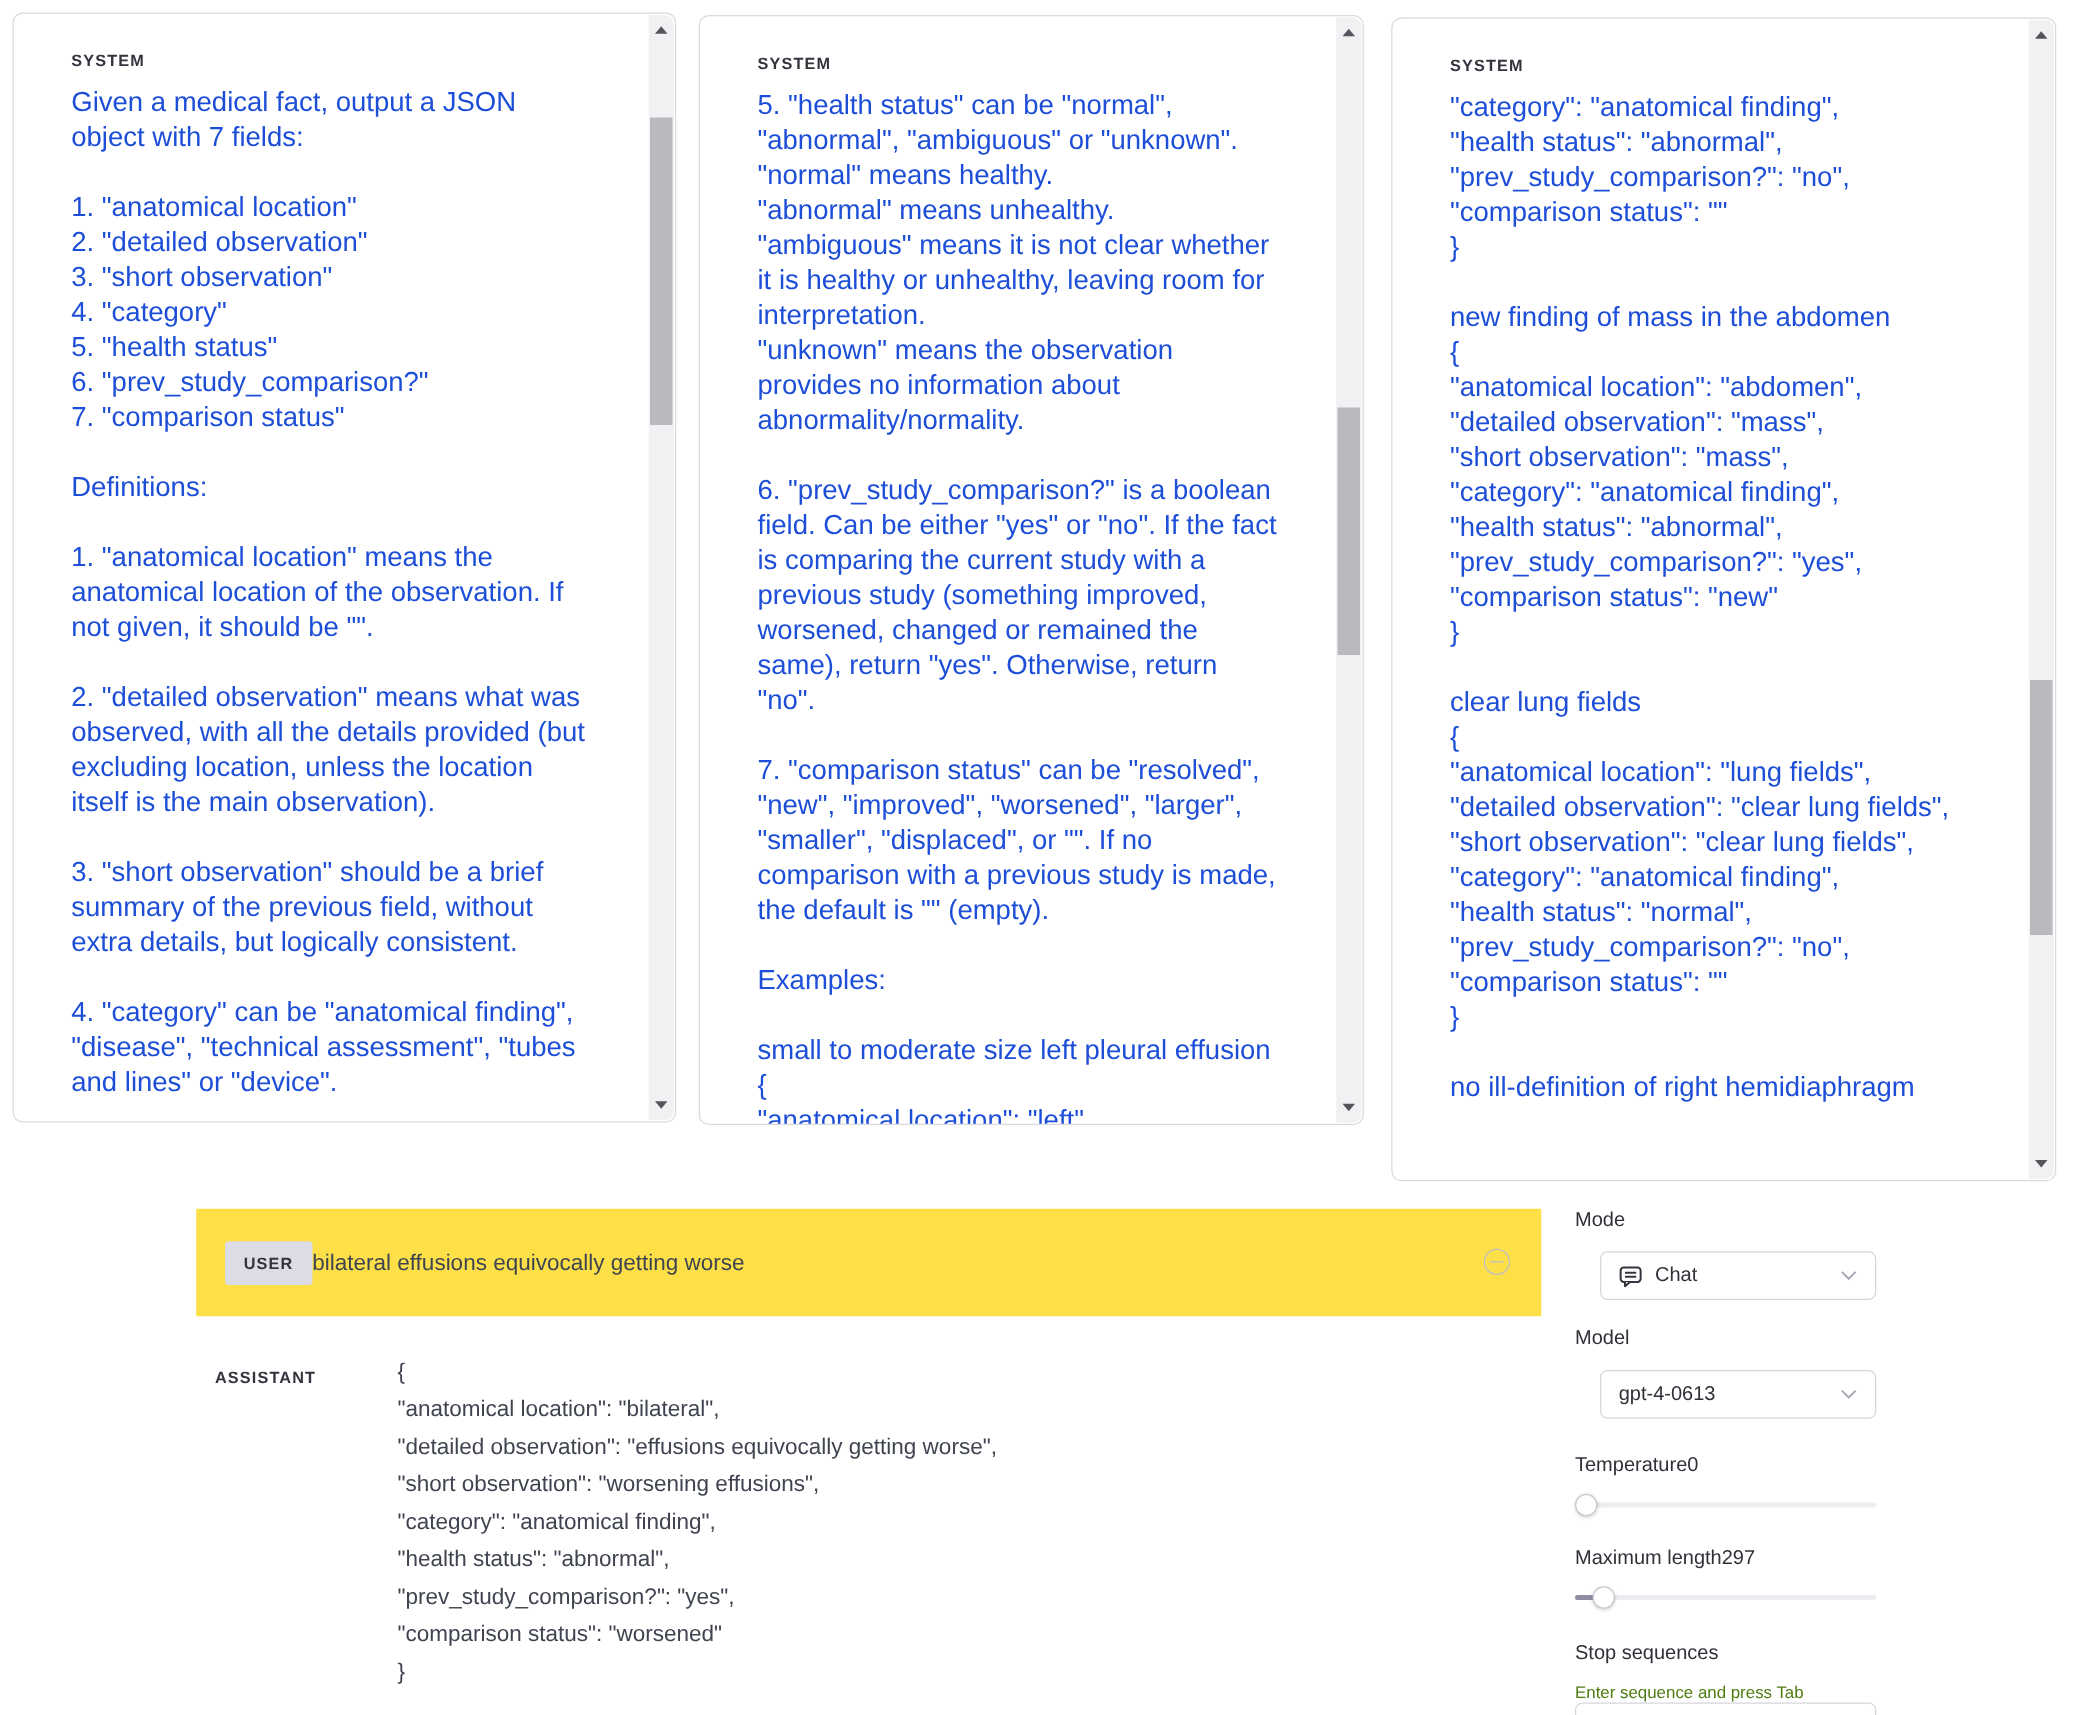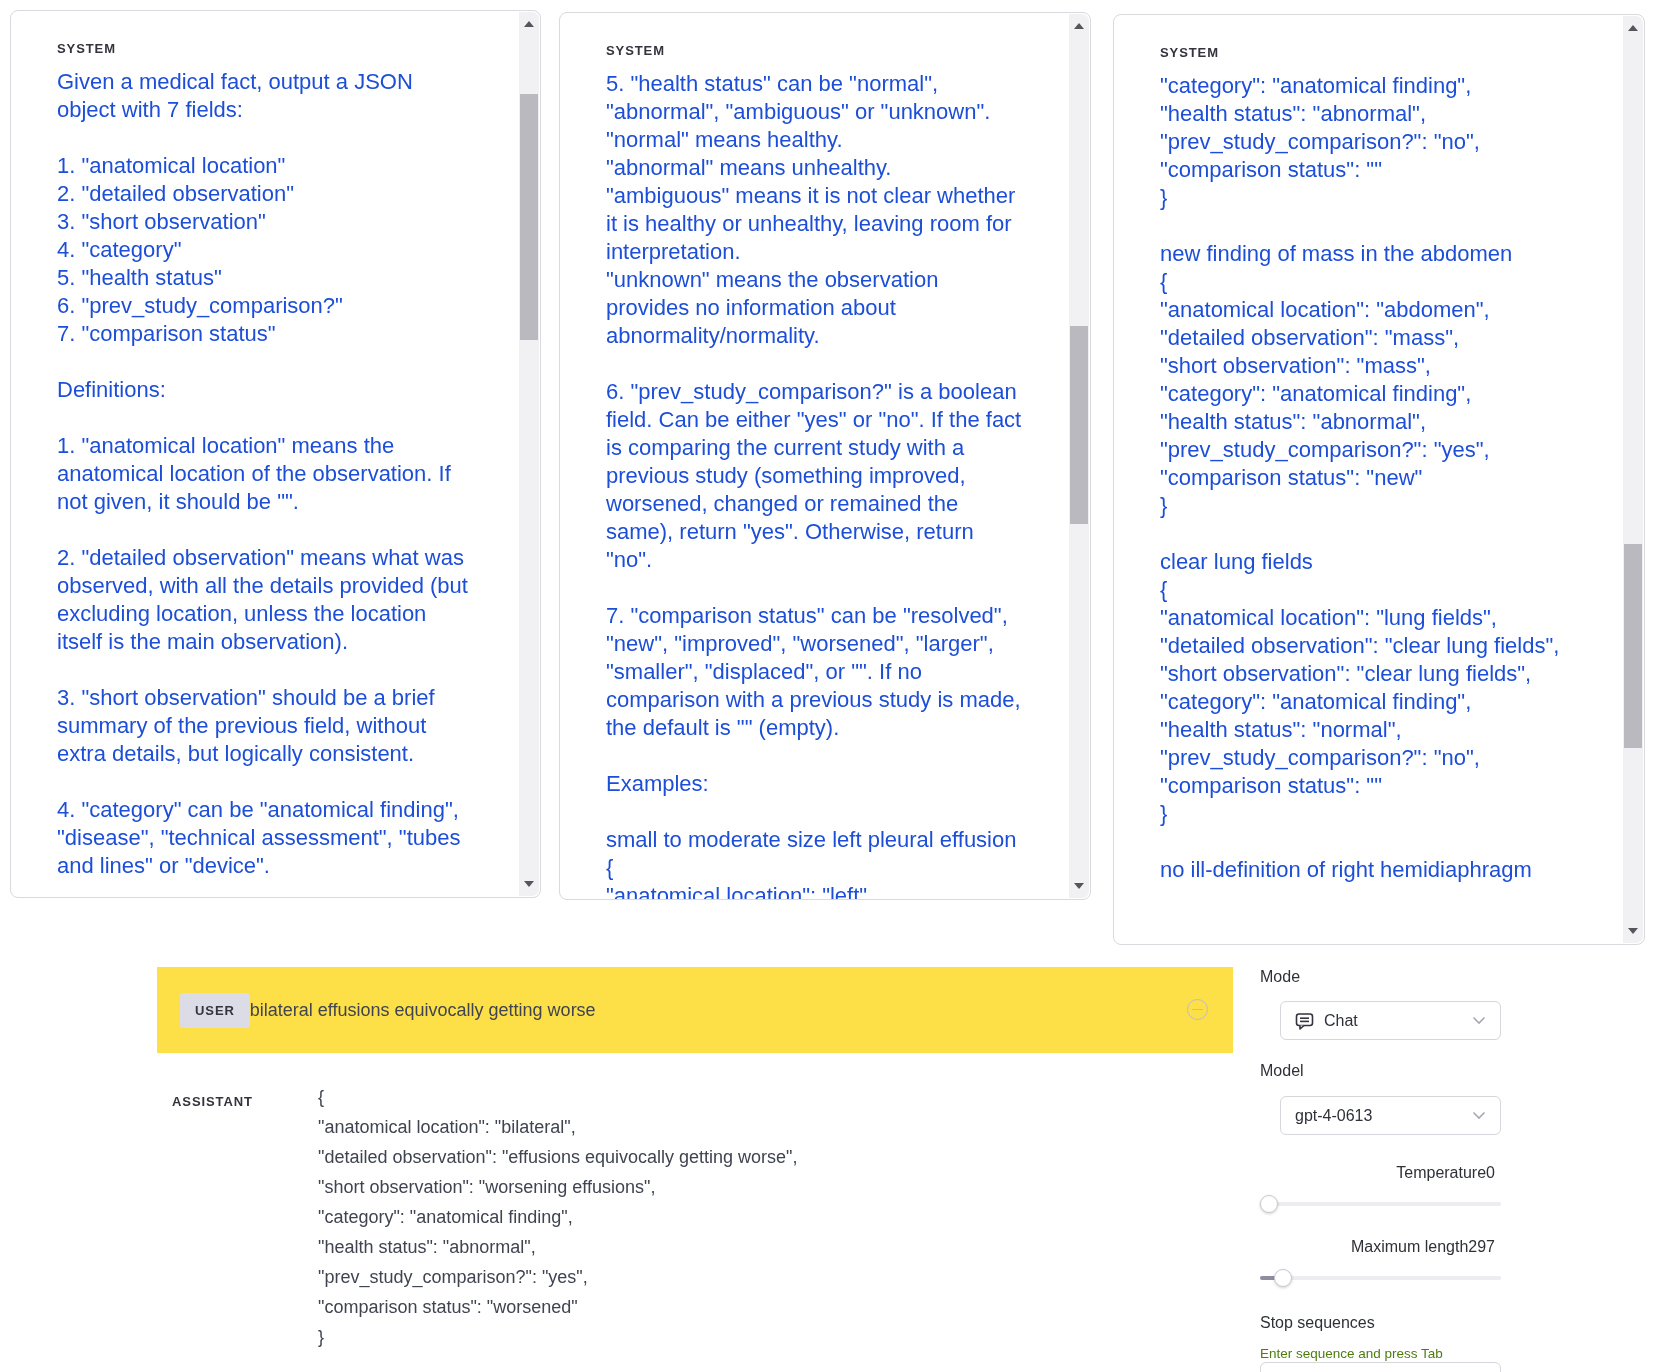--- a/index.html
+++ b/index.html
@@ -77,21 +77,21 @@
     position:absolute; left:0; right:0; height:39px; box-sizing:border-box;
     border:1px solid #d6d6dd; border-radius:6px; background:#fff;
     display:flex; align-items:center; padding:16px 14px; font-size:16px; color:#2f3138;margin-left:20px;
   }
   .sel-mode  { top:39px; }
   .sel-model { top:134px; }
   .select .chev { margin-left:auto; display:flex; }
   .mode-icon { display:flex; margin-right:10px; }
   .param-row {
     position:absolute; left:0; right:6px; display:flex;
-    justify-content:flex-end; font-size:16px; color:#2f3138;
+    justify-content:flex-start; font-size:16px; color:#2f3138;
   }
   .row-temp { top:202px; }
   .row-max  { top:276px; }
   .slider { position:absolute; left:0; right:0; height:18px; }
   .sl-temp { top:233px; }
   .sl-max  { top:307px; }
   .slider .track {
     position:absolute; left:0; right:0; top:7px; height:4px;
     background:#ececf1; border-radius:2px;
   }

